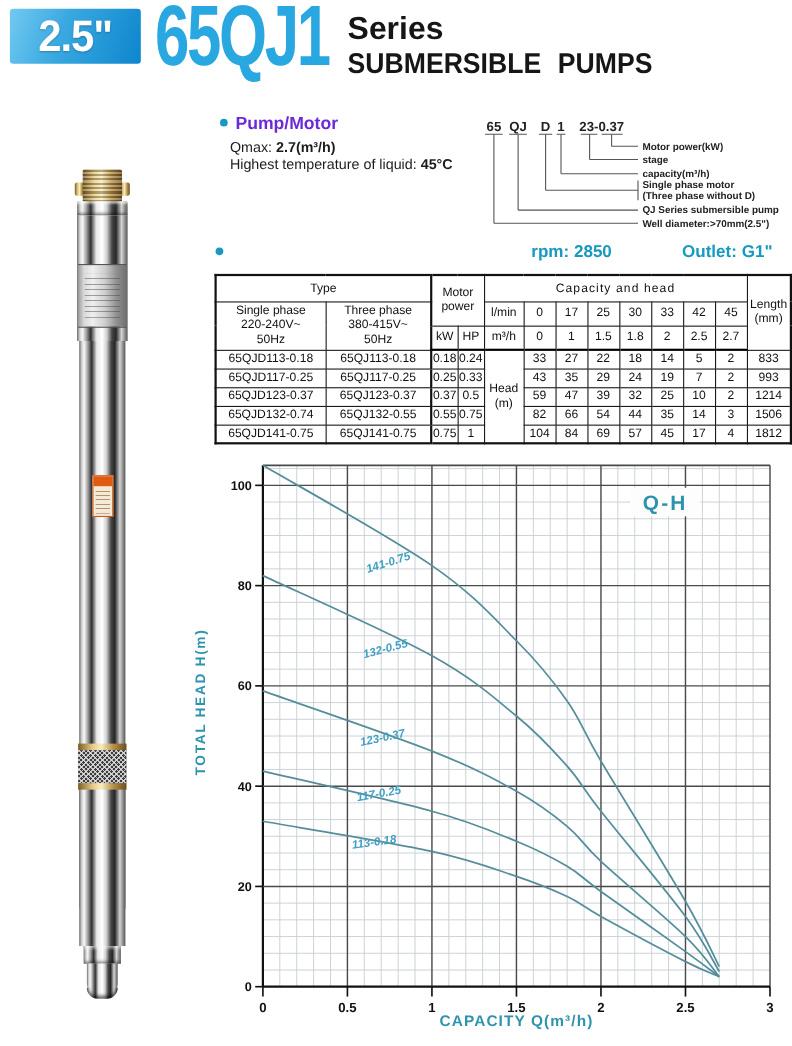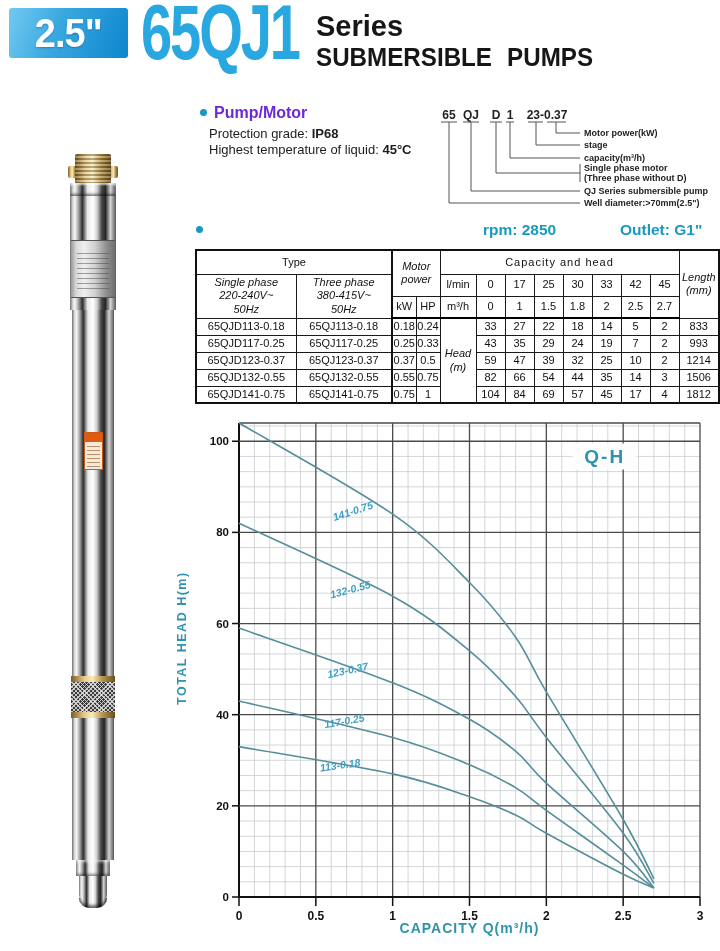--- a/index.html
+++ b/index.html
@@ -41,21 +41,21 @@
   .perf-head .dot { display:inline-block; width:7px; height:7px; border-radius:50%;
                     background:#1899bf; margin-right:8px; vertical-align:2px; }
   .perf-rpm { position:absolute; left:483px; top:221px; color:#1899bf; font-size:15.5px; font-weight:800; }
   .perf-outlet { position:absolute; left:620px; top:221px; color:#1899bf; font-size:15.5px; font-weight:800; }
 
   
   table.perf { position:absolute; left:195px; top:249px; border-collapse:collapse;
                border:2px solid #111; table-layout:fixed; }
   table.perf td { border:1px solid #1a1a1a; text-align:center; vertical-align:middle;
                   font-size:11px; padding:0; line-height:1.2; }
-  table.perf .pre { white-space:pre-line;font-style:italic; }
+  table.perf .pre { white-space:pre-line; }
   tr.r1 { height:24px; } tr.r2 { height:22px; } tr.r3 { height:22px; }
   tbody.perf-body tr { height:17px; }
   td.hd-type { font-size:12px; }
   td.hd-cap { font-size:11.5px; letter-spacing:1px; }
   td.hd-phase { font-size:10.5px; }
   td.hd-mp { font-size:11.5px; border-left:2px solid #111 !important; }
   td.c-kw { border-left:2px solid #111 !important; }
   tr.hdr-bottom td { border-bottom:2px solid #000000; }
   td.cell-model { font-size:11.5px; }
   td.head-merge { font-size:11.5px; }
@@ -128,21 +128,21 @@
   <div class="p-mesh"></div>
   <div class="p-ring brass" style="top:564px"></div>
   <div class="p-lower chrome"></div>
   <div class="p-step1 chrome"></div>
   <div class="p-step2 chrome"></div>
   <div class="p-cap chrome"></div>
 </div>
 
 <div class="pm-block">
   <div class="pm-head"><span class="dot"></span><span>Pump/Motor</span></div>
-  <div class="pm-line"><span>Protection grade: </span><b>IP68</b></div>
+  <div class="pm-line"><span>Qmax: </span><b>2.7(m³/h)</b></div>
   <div class="pm-line"><span>Highest temperature of liquid: </span><b>45°C</b></div>
 </div>
 
 <svg class="decoder" width="295" height="112" viewBox="0 0 295 112">
   <text class="tok" x="24" y="16" text-anchor="middle">65</text>
   <text class="tok" x="46" y="16" text-anchor="middle">QJ</text>
   <text class="tok" x="71" y="16" text-anchor="middle">D</text>
   <text class="tok" x="85" y="16" text-anchor="middle">1</text>
   <text class="tok" x="122" y="16" text-anchor="middle">23-0.37</text>
 
@@ -273,21 +273,21 @@
         <td>59</td>
         <td>47</td>
         <td>39</td>
         <td>32</td>
         <td>25</td>
         <td>10</td>
         <td>2</td>
         <td>1214</td>
       </tr>
       <tr>
-        <td class="cell-model">65QJD132-0.55</td>
+        <td class="cell-model">65QJD132-0.74</td>
         <td class="cell-model">65QJ132-0.55</td>
         <td class="c-kw">0.55</td>
         <td>0.75</td>
         <td>82</td>
         <td>66</td>
         <td>54</td>
         <td>44</td>
         <td>35</td>
         <td>14</td>
         <td>3</td>

